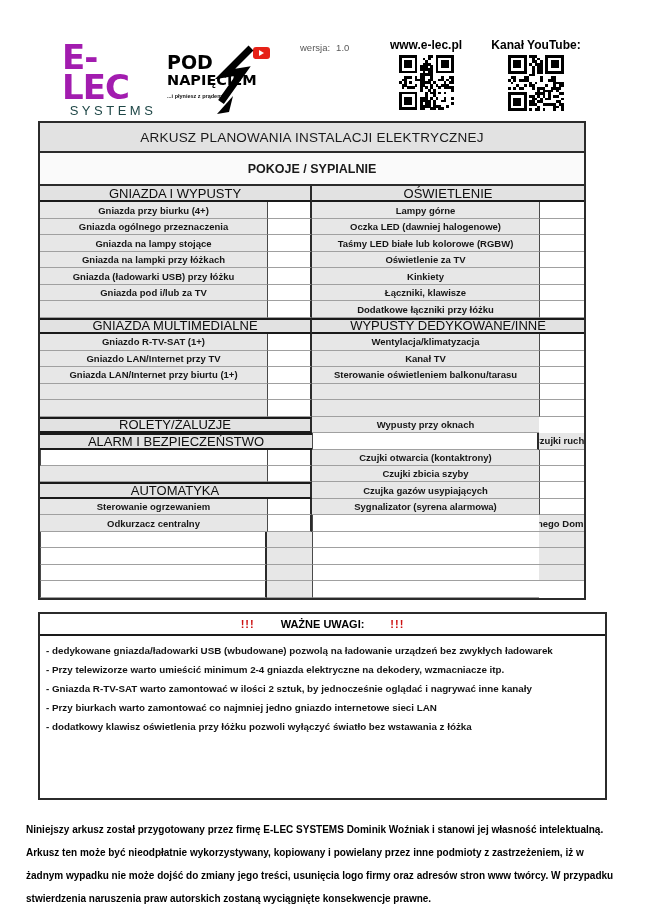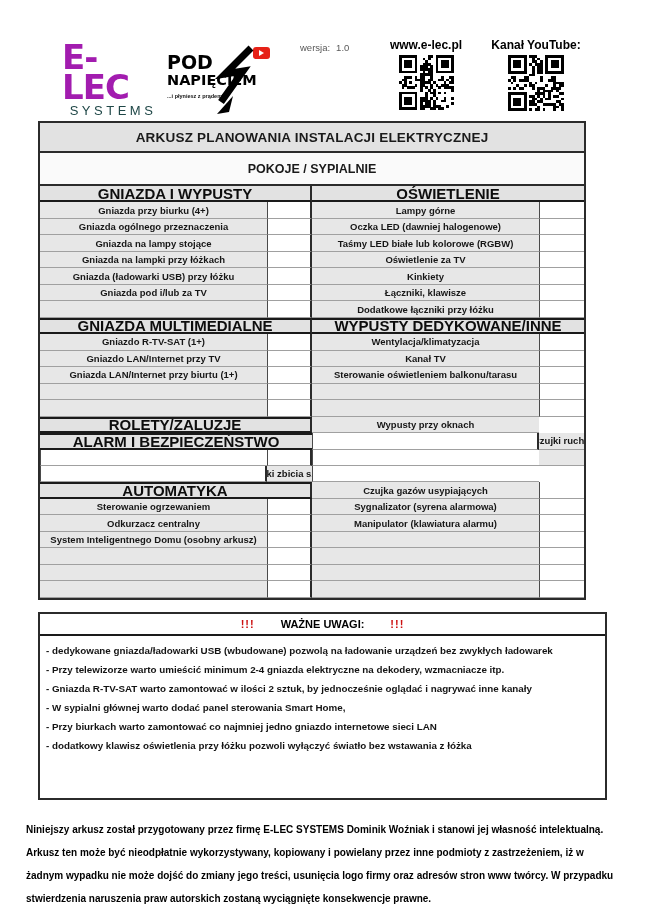--- a/index.html
+++ b/index.html
@@ -35,21 +35,21 @@
   .qr-site { left:385px; width:82px; }
   .qr-yt   { left:488px; width:96px; }
   .qr-label { font-size:12px; font-weight:700; color:#000; margin-bottom:3px; }
   .qr-box { display:inline-block; line-height:0; }
 
   
   .sheet { position:absolute; left:38px; top:121px; width:548px; border:2px solid #2b2b2b; background:#fff; }
   .sheet-title {
     height:30px; background:#e2e2e2; border-bottom:2px solid #2b2b2b;
     display:flex; align-items:center; justify-content:center;
-    font-weight:700; font-size:13.5px; letter-spacing:.2px;
+    font-weight:400; font-size:13.5px; letter-spacing:.2px;
   }
   .sheet-subtitle {
     height:33px; background:#fafafa; border-bottom:2px solid #2b2b2b;
     display:flex; align-items:center; justify-content:center;
     font-weight:700; font-size:12.5px;
   }
   .grid {
     display:grid;
     grid-template-columns:227px 45px 227px 45px;
     grid-auto-rows:16.48px;
@@ -59,21 +59,21 @@
   .cell.label {
     background:#e7e7e7; display:flex; align-items:center; justify-content:center;
     font-weight:700; font-size:9.5px; white-space:nowrap; color:#161616;
   }
   .cell.box { background:#ffffff; border-left:1px solid #4a4a4a; }
   .cell.box.left { border-right:2px solid #2b2b2b; }
   .cell.header {
     grid-column:span 2; background:#e2e2e2;
     border-top:2px solid #1a1a1a; border-bottom:2px solid #1a1a1a;
     display:flex; align-items:center; justify-content:center;
-    font-weight:700; font-size:15px; white-space:nowrap; color:#0d0d0d;
+    font-weight:400; font-size:13px; white-space:nowrap; color:#0d0d0d;
   }
   .cell.header.first { border-top:none; }
   .cell.header.left { border-right:2px solid #2b2b2b; }
 
   
   .notes { position:absolute; left:38px; top:612px; width:569px; height:188px; border:2px solid #2b2b2b; background:#fff; }
   .notes-head {
     height:22px; border-bottom:2px solid #1a1a1a;
     display:flex; align-items:center; justify-content:center; gap:26px;
     font-weight:700; font-size:11px;
@@ -638,35 +638,35 @@
         <div class="cell box left"></div>
         <div class="cell label right"></div>
         <div class="cell box right"></div>
         <div class="cell header left">ROLETY/ŻALUZJE</div>
         <div class="cell label left">Wypusty przy oknach</div>
         <div class="cell header right">ALARM I BEZPIECZEŃSTWO</div>
         <div class="cell box left"></div>
         <div class="cell label right">Czujki ruchu</div>
         <div class="cell box right"></div>
         <div class="cell box left"></div>
+        <div class="cell label right">Czujki otwarcia (kontaktrony)</div>
         <div class="cell box right"></div>
         <div class="cell label left"></div>
         <div class="cell box left"></div>
         <div class="cell label right">Czujki zbicia szyby</div>
         <div class="cell box right"></div>
         <div class="cell header left">AUTOMATYKA</div>
         <div class="cell label right">Czujka gazów usypiających</div>
         <div class="cell box right"></div>
         <div class="cell label left">Sterowanie ogrzewaniem</div>
         <div class="cell box left"></div>
         <div class="cell label right">Sygnalizator (syrena alarmowa)</div>
         <div class="cell box right"></div>
         <div class="cell label left">Odkurzacz centralny</div>
         <div class="cell box left"></div>
-        <div class="cell label right">Manipulator (klawiatura alarmu)</div>
         <div class="cell box right"></div>
         <div class="cell label left">System Inteligentnego Domu (osobny arkusz)</div>
         <div class="cell box left"></div>
         <div class="cell label right"></div>
         <div class="cell box right"></div>
         <div class="cell label left"></div>
         <div class="cell box left"></div>
         <div class="cell label right"></div>
         <div class="cell box right"></div>
         <div class="cell label left"></div>
@@ -683,21 +683,20 @@
   <section class="notes">
     <div class="notes-head">
       <span class="excl">!!!</span>
       <span class="notes-title">WAŻNE UWAGI:</span>
       <span class="excl">!!!</span>
     </div>
     <div class="notes-list">
         <div class="note-line">- dedykowane gniazda/ładowarki USB (wbudowane) pozwolą na ładowanie urządzeń bez zwykłych ładowarek</div>
         <div class="note-line">- Przy telewizorze warto umieścić minimum 2-4 gniazda elektryczne na dekodery, wzmacniacze itp.</div>
         <div class="note-line">- Gniazda R-TV-SAT warto zamontować w ilości 2 sztuk, by jednocześnie oglądać i nagrywać inne kanały</div>
-        <div class="note-line">- W sypialni głównej warto dodać panel sterowania Smart Home,</div>
         <div class="note-line">- Przy biurkach warto zamontować co najmniej jedno gniazdo internetowe sieci LAN</div>
         <div class="note-line">- dodatkowy klawisz oświetlenia przy łóżku pozwoli wyłączyć światło bez wstawania z łóżka</div>
       </div>
   </section>
 
   <p class="footer">Niniejszy arkusz został przygotowany przez firmę E-LEC SYSTEMS Dominik Woźniak i stanowi jej własność intelektualną. Arkusz ten może być nieodpłatnie wykorzystywany, kopiowany i powielany przez inne podmioty z zastrzeżeniem, iż w żadnym wypadku nie może dojść do zmiany jego treści, usunięcia logo firmy oraz adresów stron www twórcy. W przypadku stwierdzenia naruszenia praw autorskich zostaną wyciągnięte konsekwencje prawne.</p>
 
 </div>
 
 </body></html>

